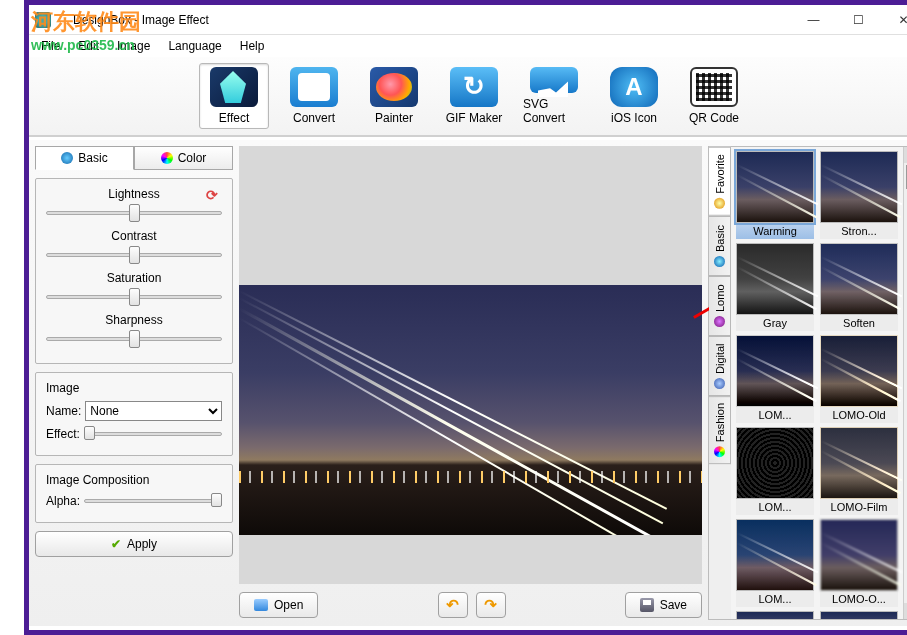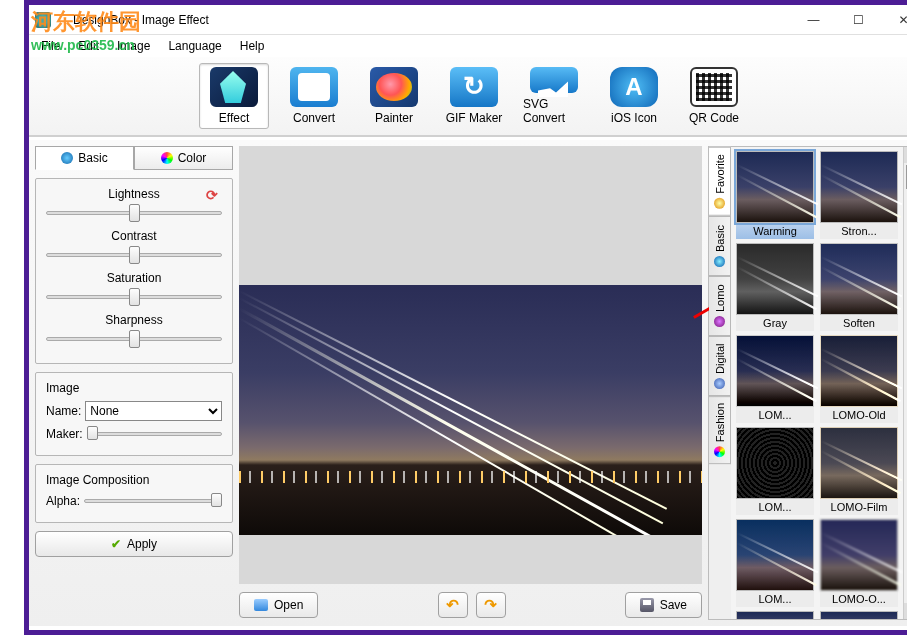--- a/index.html
+++ b/index.html
@@ -227,21 +227,21 @@
         </div>
       </div>
 
       <div class="panelgroup">
         <div class="fieldset-title">Image</div>
         <div class="formrow">
           <span>Name:</span>
           <select><option>None</option></select>
         </div>
         <div class="formrow">
-          <span>Maker:</span>
+          <span>Effect:</span>
           <div class="mini-slider">
               <div class="slider-track"></div>
               <div class="slider-thumb"></div>
             </div>
         </div>
       </div>
 
       <div class="panelgroup">
         <div class="fieldset-title">Image Composition</div>
         <div class="formrow">

